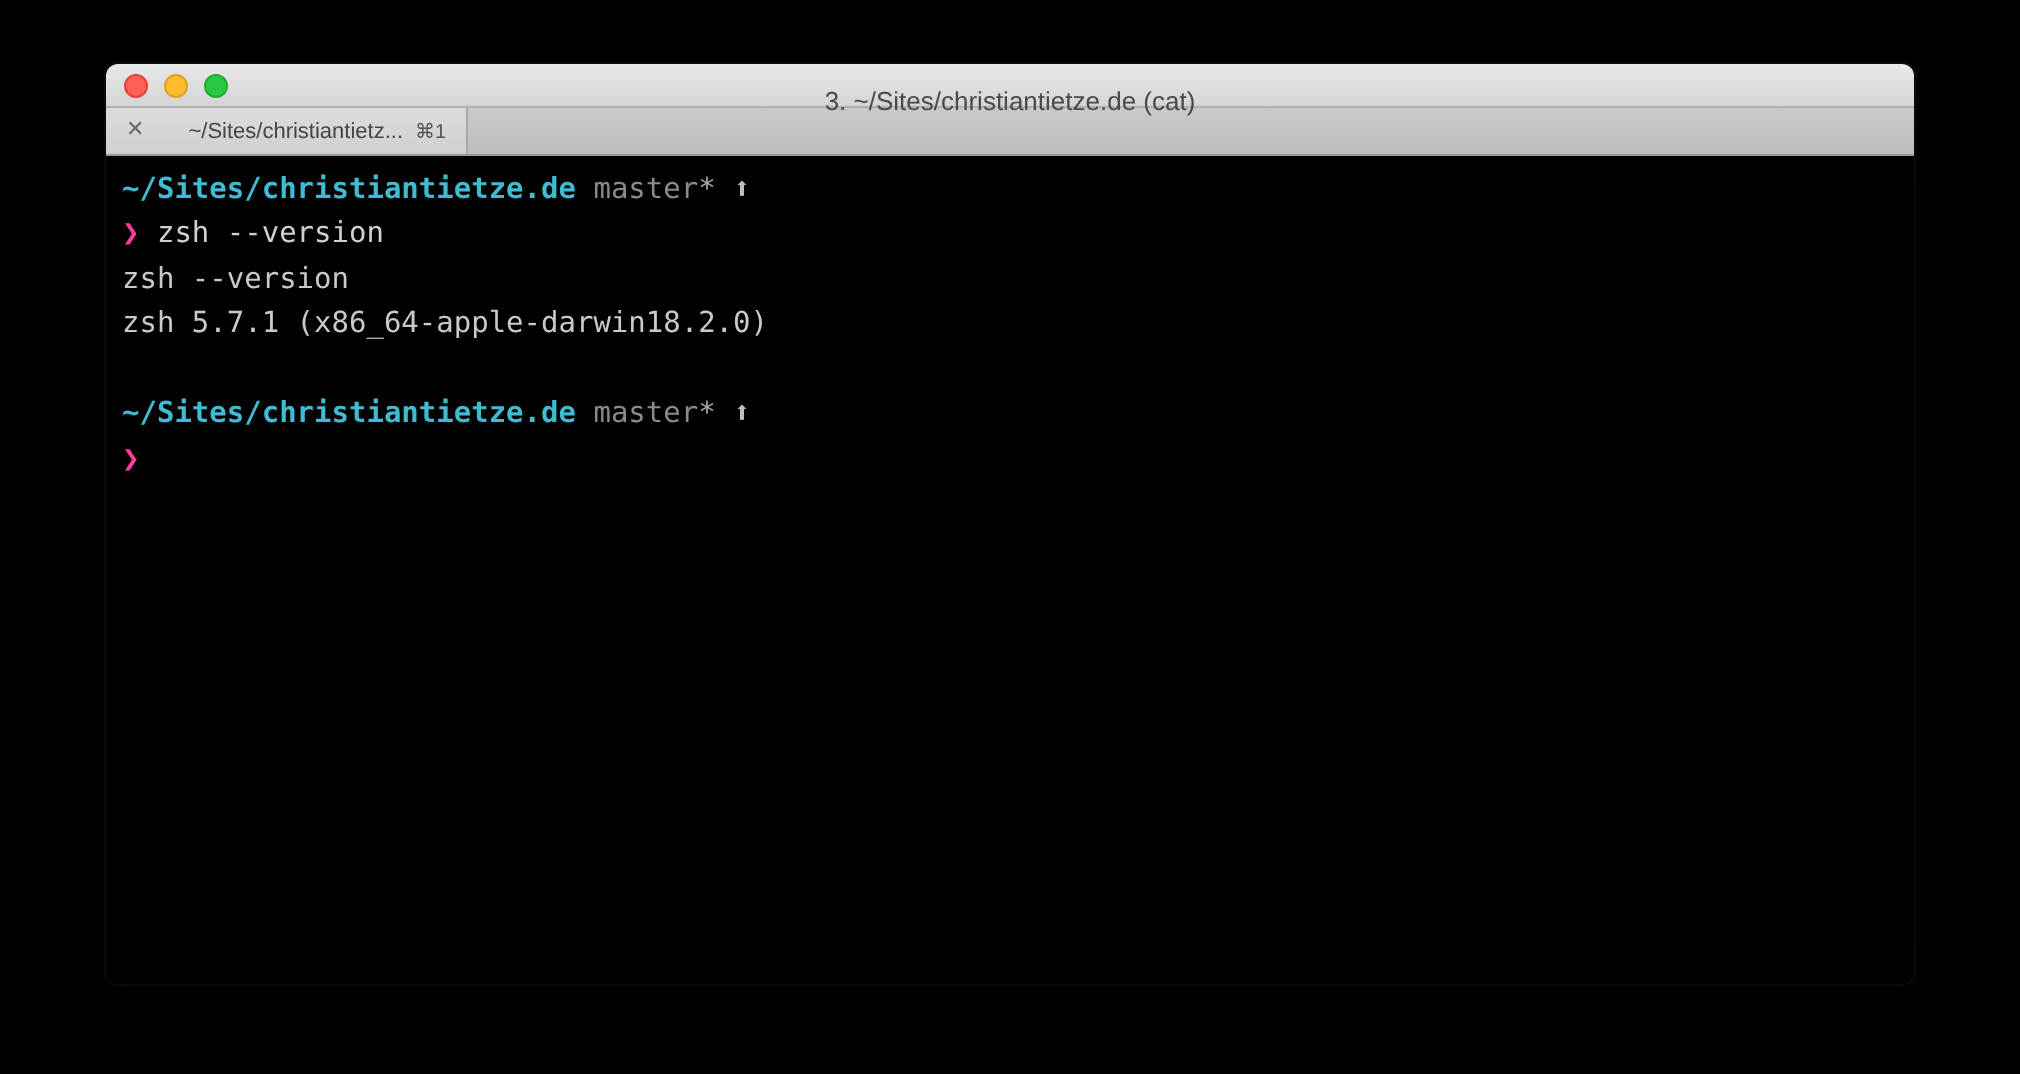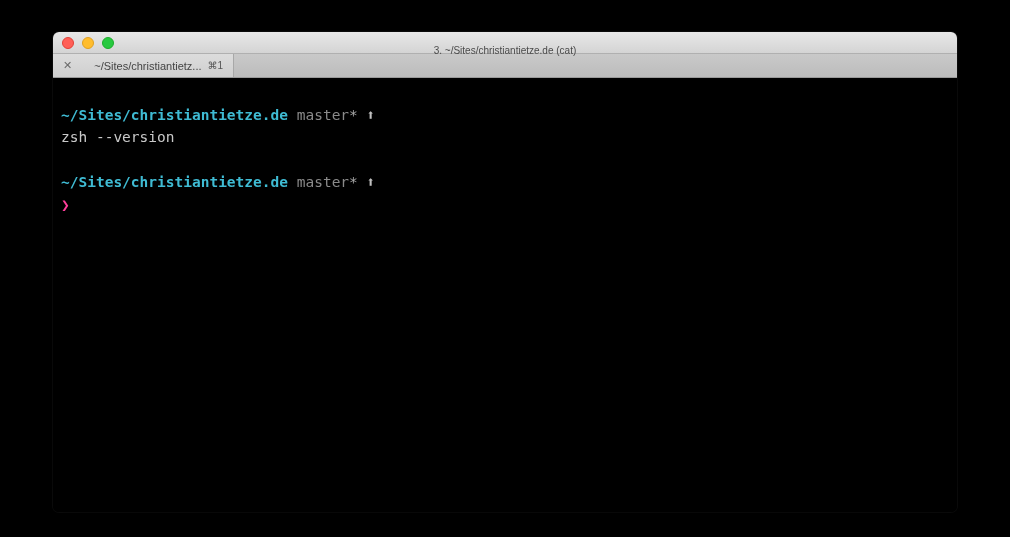--- a/index.html
+++ b/index.html
@@ -39,21 +39,21 @@
       height: 12px;
       border-radius: 50%;
     }
     .light.red { background: #ff5f57; border: 0.5px solid #e14137; }
     .light.yellow { background: #ffbd2e; border: 0.5px solid #dfa022; }
     .light.green { background: #28c940; border: 0.5px solid #1dad2b; }
     .window-title {
       position: absolute;
       left: 0; right: 0;
       text-align: center;
-      font-size: 10px;
+      font-size: 13px;
       color: #4a4a4a;
       pointer-events: none;
       margin-top: 16px;
     }
     .tabbar {
       height: 24px;
       background: linear-gradient(#c9c9c9, #bcbcbc);
       border-bottom: 1px solid #9a9a9a;
       display: flex;
       align-items: stretch;
@@ -81,21 +81,20 @@
       color: #555;
     }
     .terminal-body {
       background: #000;
       padding: 6px 8px;
       min-height: 414px;
       font-family: "Menlo", "Consolas", monospace;
       font-size: 14.5px;
       line-height: 1.55;
       color: #c9c9c9;
-      margin-top: 20px;
     }
     .line { white-space: pre; }
     .cwd { color: #3fbbd3; font-weight: bold; }
     .branch { color: #8a8a8a; }
     .asterisk { color: #a9a9a9; }
     .arrow-up { color: #c0c0c0; }
     .prompt-chevron { color: #ff3e9b; font-weight: bold; }
     .cmd { color: #d0d0d0; }
     .output { color: #c9c9c9; }
     .blank { height: 1.55em; }
@@ -116,18 +115,20 @@
   <div class="tabbar">
     <div class="tab">
       <span class="tab-close">✕</span>
       <span class="tab-label">~/Sites/christiantietz...</span>
       <span class="tab-shortcut">⌘1</span>
     </div>
   </div>
 
   <div class="terminal-body">
     <div class="line"><span class="cwd">~/Sites/christiantietze.de</span> <span class="branch">master</span><span class="asterisk">*</span> <span class="arrow-up">⬆</span></div>
+    <div class="line"><span class="prompt-chevron">❯</span> <span class="cmd">zsh --version</span></div>
     <div class="line output">zsh --version</div>
+    <div class="line output">zsh 5.7.1 (x86_64-apple-darwin18.2.0)</div>
     <div class="blank"></div>
     <div class="line"><span class="cwd">~/Sites/christiantietze.de</span> <span class="branch">master</span><span class="asterisk">*</span> <span class="arrow-up">⬆</span></div>
     <div class="line"><span class="prompt-chevron">❯</span> </div>
   </div>
 </div>
 
 </body></html>

